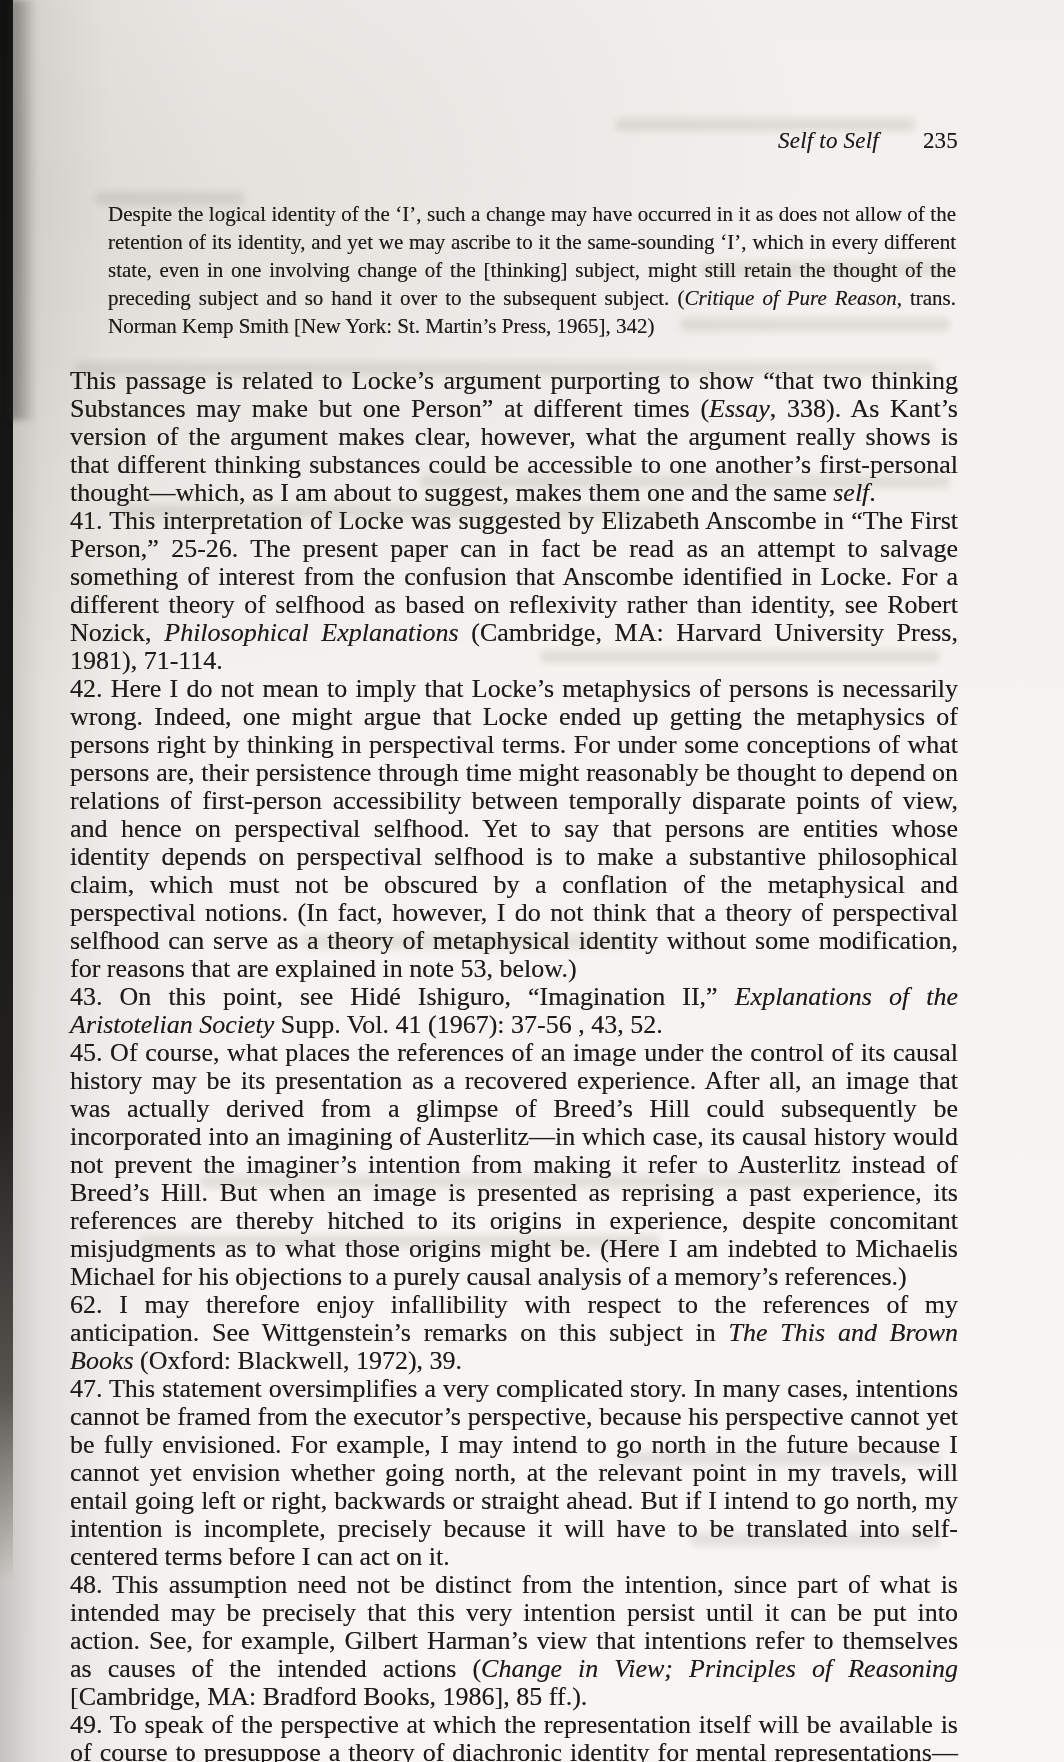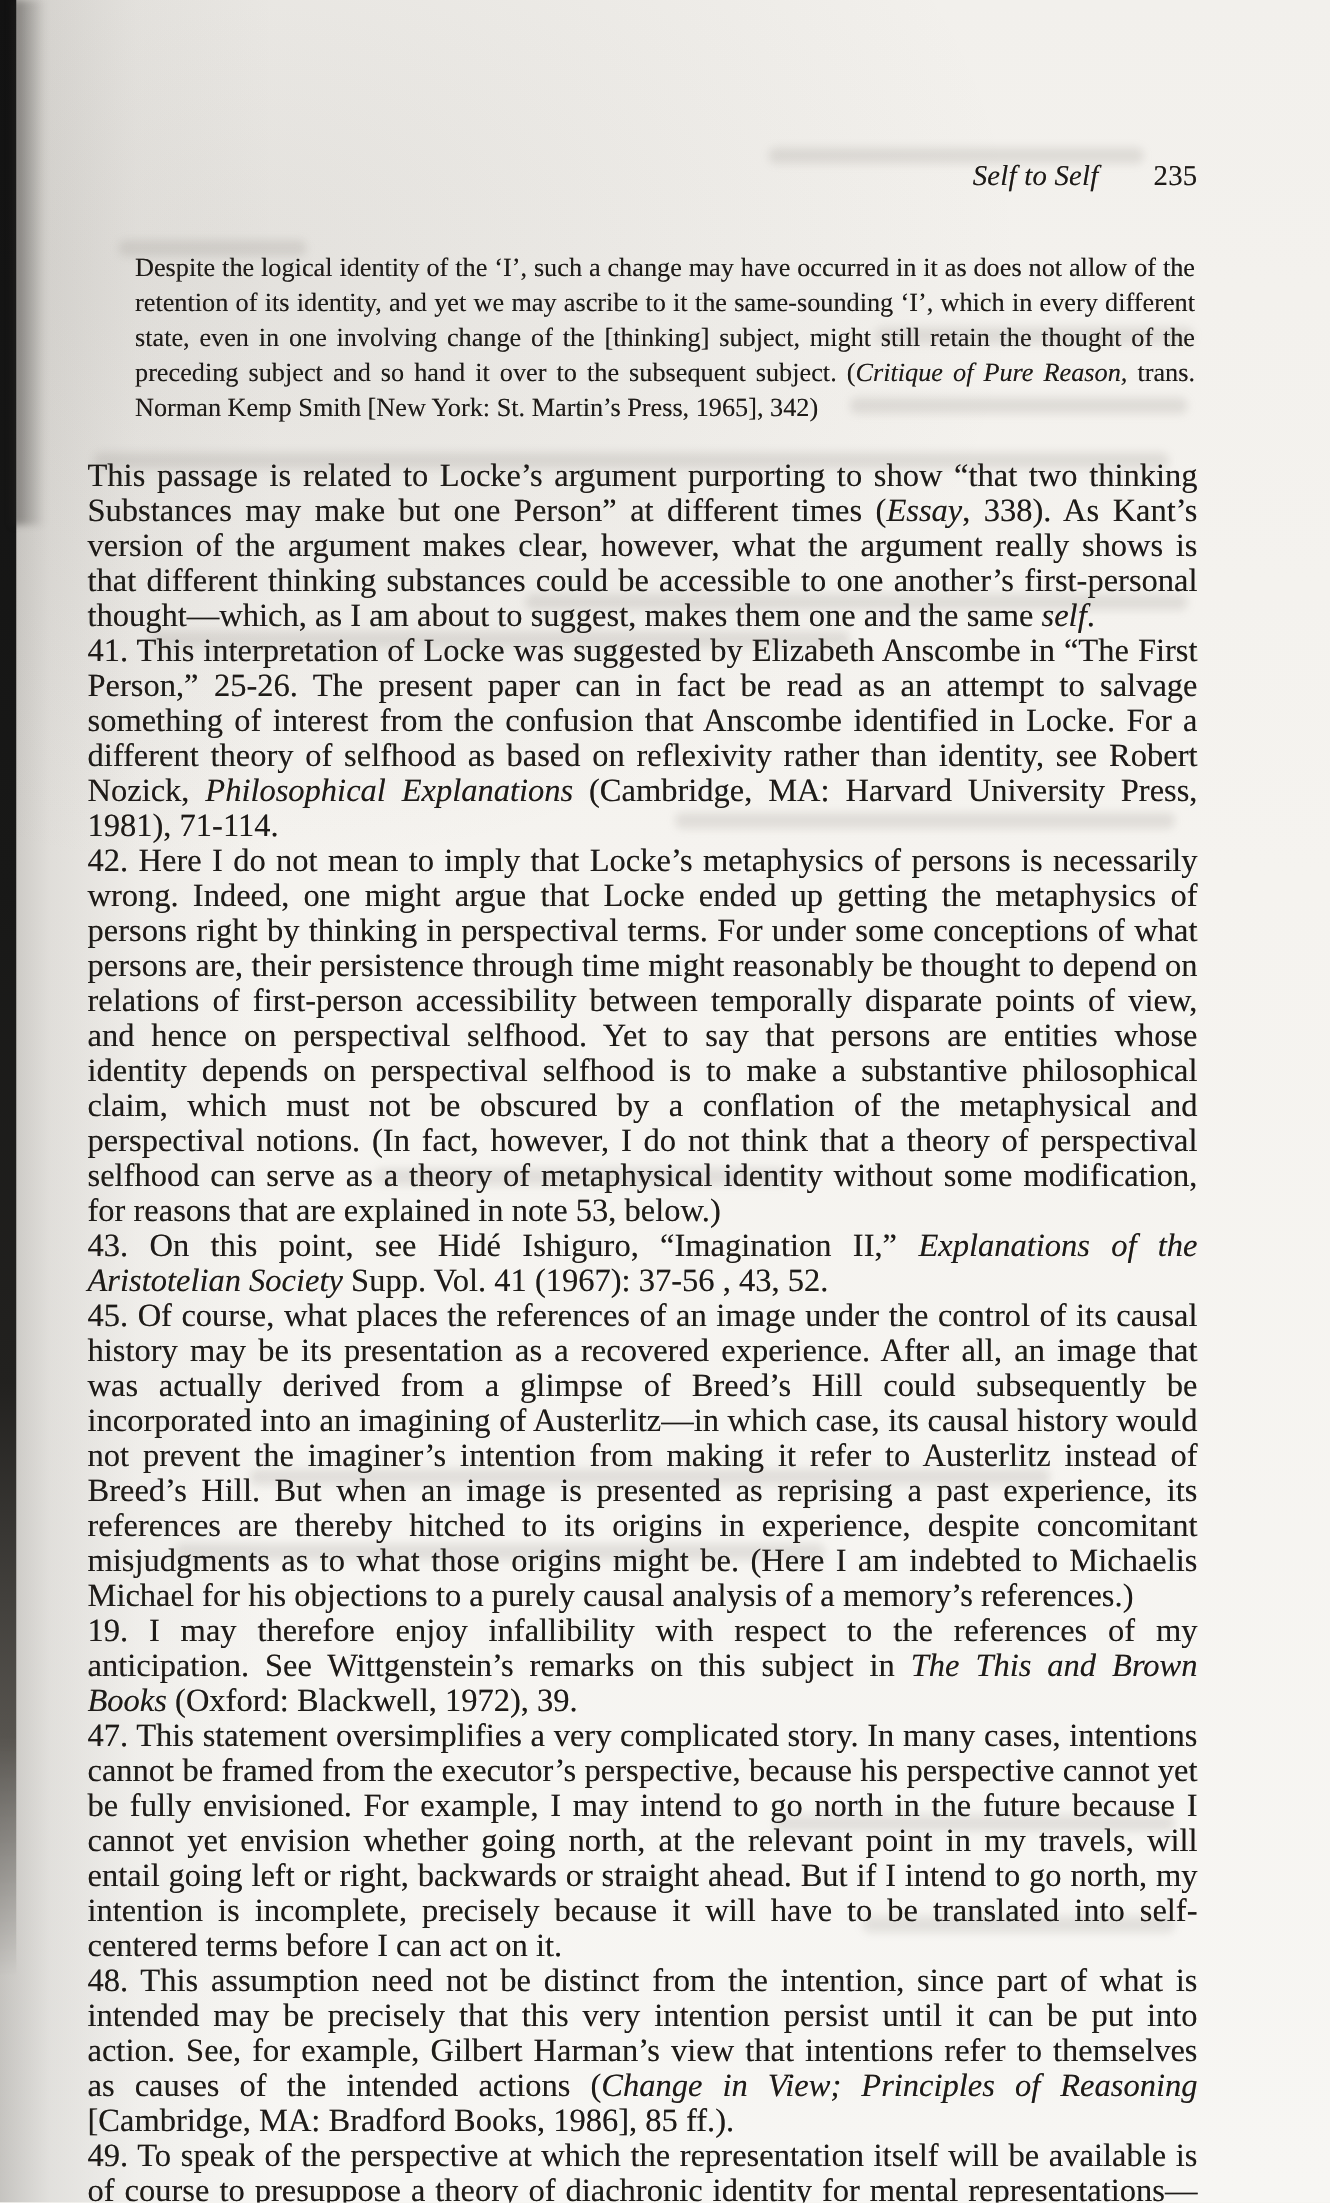--- a/index.html
+++ b/index.html
@@ -97,19 +97,19 @@
     </div>
 
     <blockquote class="kant-quote"><span>Despite the logical identity of the ‘I’, such a change may have occurred in it as does not allow of the retention of its identity, and yet we may ascribe to it the same-sounding ‘I’, which in every different state, even in one involving change of the [thinking] subject, might still retain the thought of the preceding subject and so hand it over to the subsequent subject. (</span><em>Critique of Pure Reason,</em><span> trans. Norman Kemp Smith [New York: St. Martin’s Press, 1965], 342)</span></blockquote>
 
     <div class="notes" id="notes">
         <p class="note"><span>This passage is related to Locke’s argument purporting to show “that two thinking Substances may make but one Person” at different times (</span><em>Essay</em><span>, 338). As Kant’s version of the argument makes clear, however, what the argument really shows is that different thinking substances could be accessible to one another’s first-personal thought—which, as I am about to suggest, makes them one and the same </span><em>self</em><span>.</span></p>
         <p class="note"><span>41. This interpretation of Locke was suggested by Elizabeth Anscombe in “The First Person,” 25-26. The present paper can in fact be read as an attempt to salvage something of interest from the confusion that Anscombe identified in Locke. For a different theory of selfhood as based on reflexivity rather than identity, see Robert Nozick, </span><em>Philosophical Explanations</em><span> (Cambridge, MA: Harvard University Press, 1981), 71-114.</span></p>
         <p class="note"><span>42. Here I do not mean to imply that Locke’s metaphysics of persons is necessarily wrong. Indeed, one might argue that Locke ended up getting the metaphysics of persons right by thinking in perspectival terms. For under some conceptions of what persons are, their persistence through time might reasonably be thought to depend on relations of first-person accessibility between temporally disparate points of view, and hence on perspectival selfhood. Yet to say that persons are entities whose identity depends on perspectival selfhood is to make a substantive philosophical claim, which must not be obscured by a conflation of the metaphysical and perspectival notions. (In fact, however, I do not think that a theory of perspectival selfhood can serve as a theory of metaphysical identity without some modification, for reasons that are explained in note 53, below.)</span></p>
         <p class="note"><span>43. On this point, see Hidé Ishiguro, “Imagination II,” </span><em>Explanations of the Aristotelian Society</em><span> Supp. Vol. 41 (1967): 37-56 , 43, 52.</span></p>
         <p class="note"><span>45. Of course, what places the references of an image under the control of its causal history may be its presentation as a recovered experience. After all, an image that was actually derived from a glimpse of Breed’s Hill could subsequently be incorporated into an imagining of Austerlitz—in which case, its causal history would not prevent the imaginer’s intention from making it refer to Austerlitz instead of Breed’s Hill. But when an image is presented as reprising a past experience, its references are thereby hitched to its origins in experience, despite concomitant misjudgments as to what those origins might be. (Here I am indebted to Michaelis Michael for his objections to a purely causal analysis of a memory’s references.)</span></p>
-        <p class="note"><span>19. I may therefore enjoy infallibility with respect to the references of my anticipation. See Wittgenstein’s remarks on this subject in </span><em>The This and Brown Books</em><span> (Oxford: Blackwell, 1972), 39.</span></p>
+        <p class="note"><span>62. I may therefore enjoy infallibility with respect to the references of my anticipation. See Wittgenstein’s remarks on this subject in </span><em>The This and Brown Books</em><span> (Oxford: Blackwell, 1972), 39.</span></p>
         <p class="note"><span>47. This statement oversimplifies a very complicated story. In many cases, intentions cannot be framed from the executor’s perspective, because his perspective cannot yet be fully envisioned. For example, I may intend to go north in the future because I cannot yet envision whether going north, at the relevant point in my travels, will entail going left or right, backwards or straight ahead. But if I intend to go north, my intention is incomplete, precisely because it will have to be translated into self-centered terms before I can act on it.</span></p>
         <p class="note"><span>48. This assumption need not be distinct from the intention, since part of what is intended may be precisely that this very intention persist until it can be put into action. See, for example, Gilbert Harman’s view that intentions refer to themselves as causes of the intended actions (</span><em>Change in View; Principles of Reasoning</em><span> [Cambridge, MA: Bradford Books, 1986], 85 ff.).</span></p>
         <p class="note"><span>49. To speak of the perspective at which the representation itself will be available is of course to presuppose a theory of diachronic identity for mental representations—which may be too much of a presupposition in this context. But my references to the storage and retrieval of a single, persisting</span></p>
       </div>
   </div>
 </div>
 
 </body></html>

